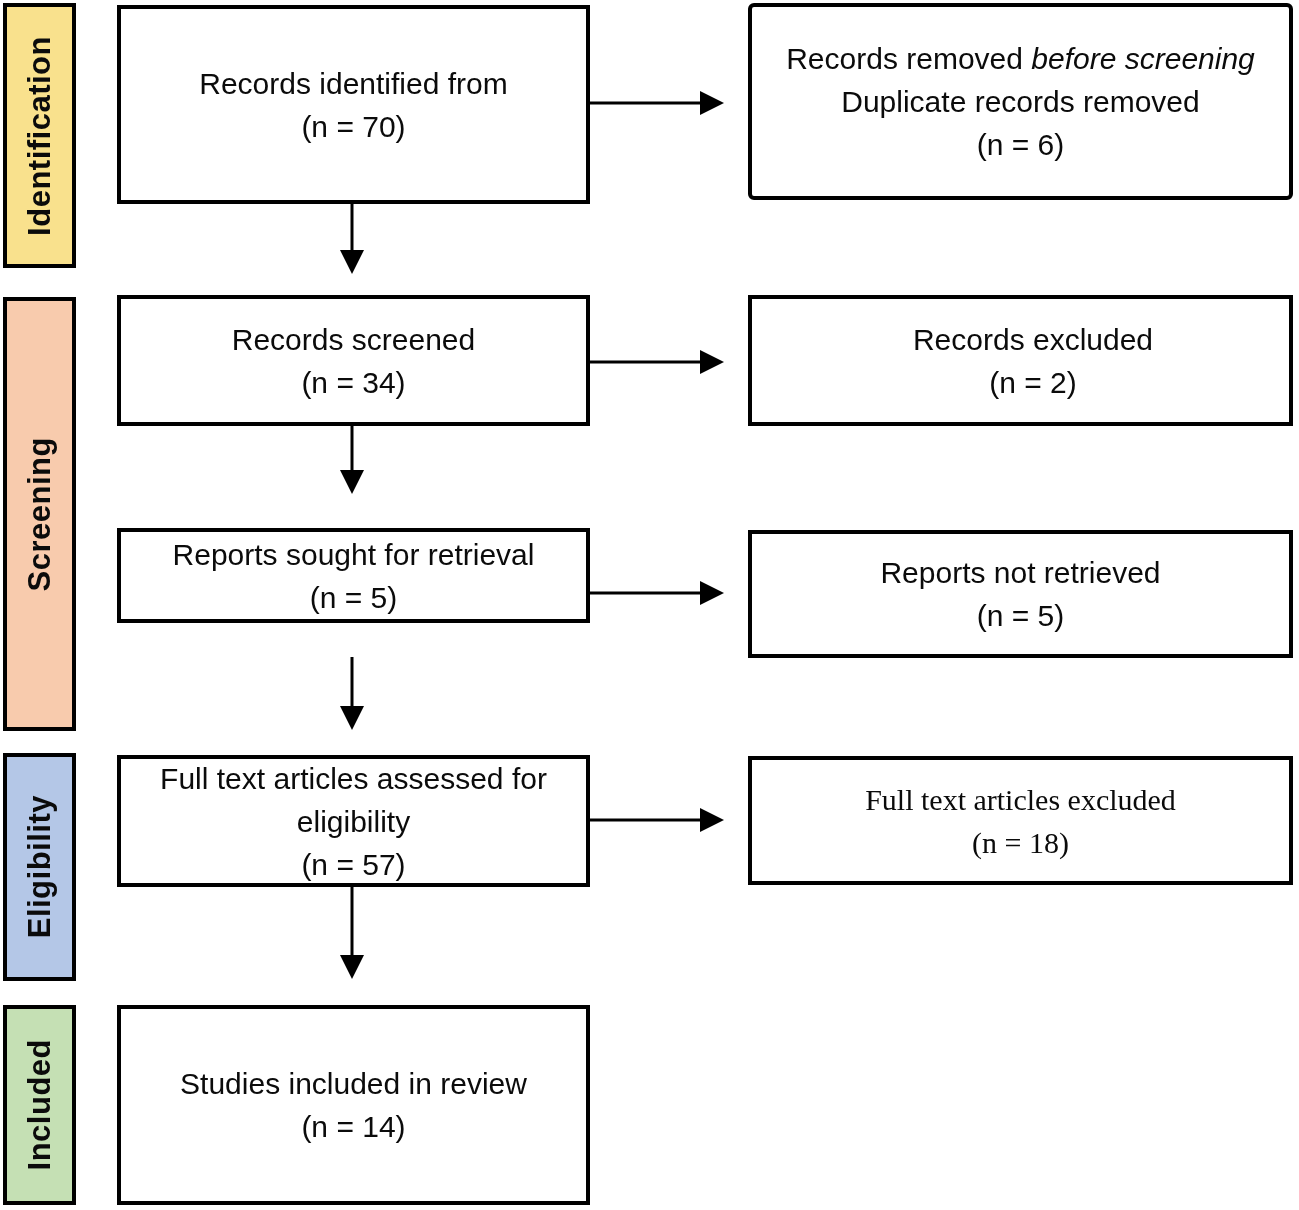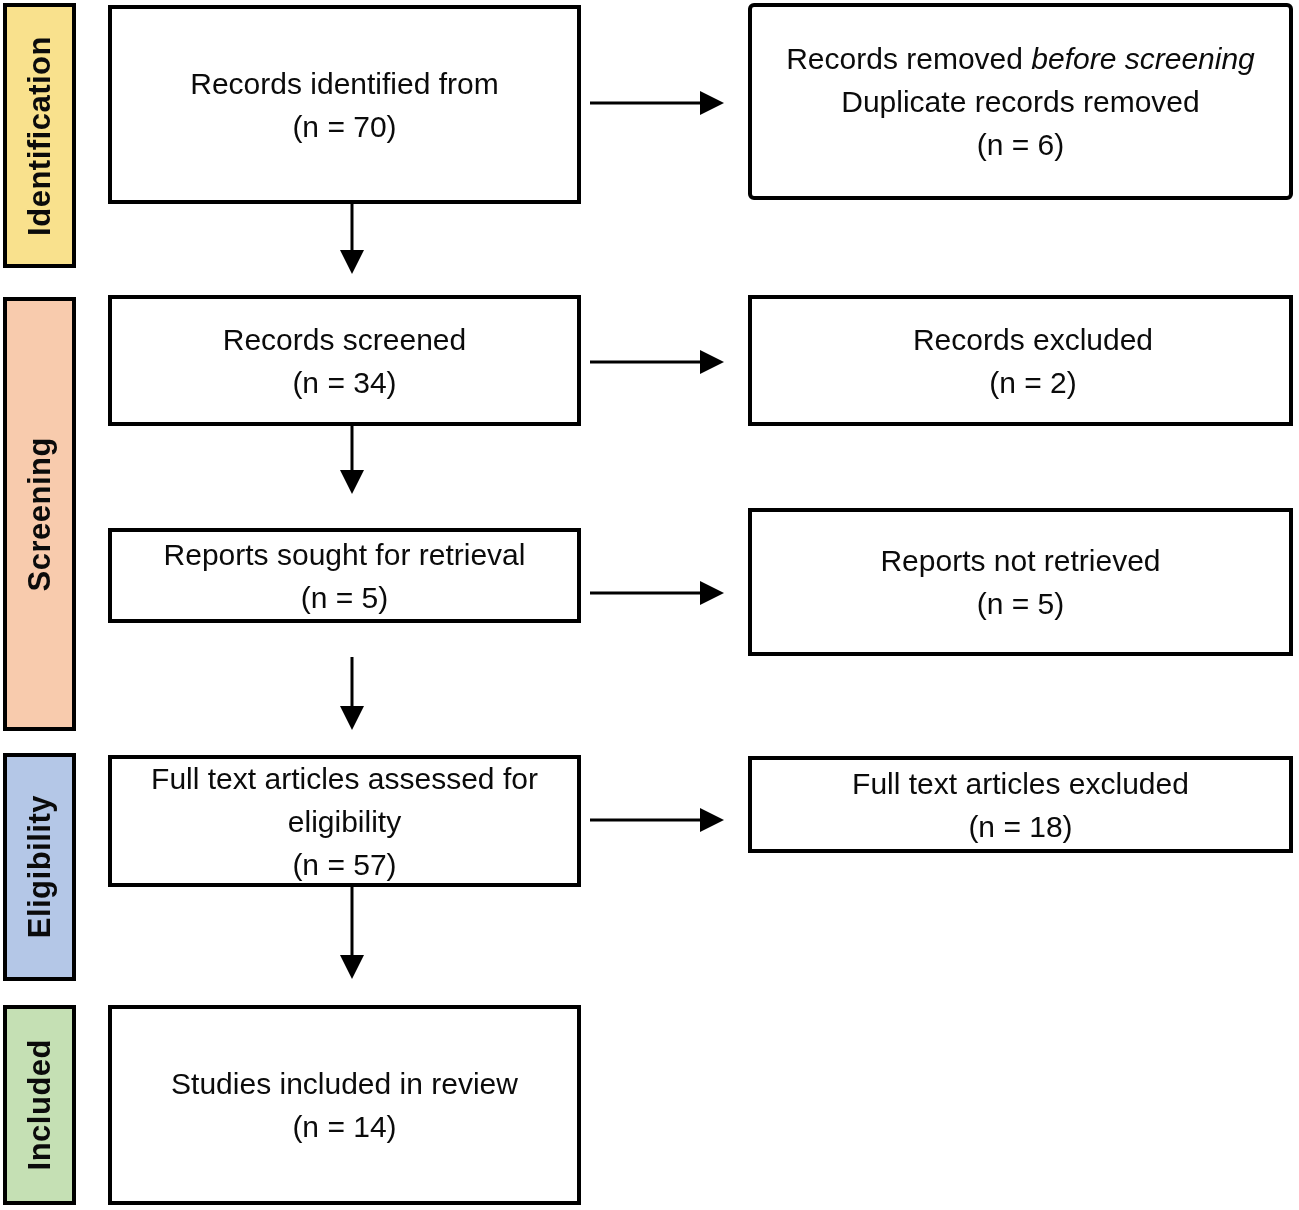--- a/index.html
+++ b/index.html
@@ -21,21 +21,21 @@
   
   .box{
     position:absolute;background:#ffffff;
     border:4px solid #000;box-sizing:border-box;
     display:flex;flex-direction:column;justify-content:center;align-items:center;
     text-align:center;font-size:30px;line-height:43px;color:#0b0b0b;
   }
   .box .line{width:100%;}
   .box .line i{font-style:italic;}
 
-  .col-left{left:108px;width:473px;}
+  .col-left{left:117px;width:473px;}
   .col-right{left:748px;width:545px;}
 
   #arrow-layer{position:absolute;left:0;top:0;width:1299px;height:1210px;pointer-events:none;}
 </style>
 </head>
 <body>
 
 <div id="canvas">
 
   <div class="stage" style="top: 3px; height: 265px; background-color: rgb(249, 225, 141);">
@@ -84,26 +84,26 @@
     <div class="line"><span>Records removed</span> <i>before screening</i></div>
     <div class="line">Duplicate records removed</div>
     <div class="line">(n = 6)</div>
   </div>
 
   <div class="box col-right" style="top:295px;height:131px;padding-left:25px;">
     <div class="line">Records excluded</div>
     <div class="line">(n = 2)</div>
   </div>
 
-  <div class="box col-right" style="top:508px;height:148px;">
+  <div class="box col-right" style="top:530px;height:128px;">
     <div class="line">Reports not retrieved</div>
     <div class="line">(n = 5)</div>
   </div>
 
-  <div class="box col-right" style="top:756px;height:97px;">
+  <div class="box col-right" style="top:756px;height:129px;font-family:Liberation Serif, serif;">
     <div class="line">Full text articles excluded</div>
     <div class="line">(n = 18)</div>
   </div>
 
   <svg id="arrow-layer" viewBox="0 0 1299 1210" xmlns="http://www.w3.org/2000/svg" aria-hidden="true">
     <defs>
       <marker id="ah" viewBox="0 0 10 10" refX="0" refY="5" markerWidth="8" markerHeight="8" orient="auto-start-reverse">
         <path d="M0,0 L10,5 L0,10 z" fill="#000"></path>
       </marker>
     </defs>

